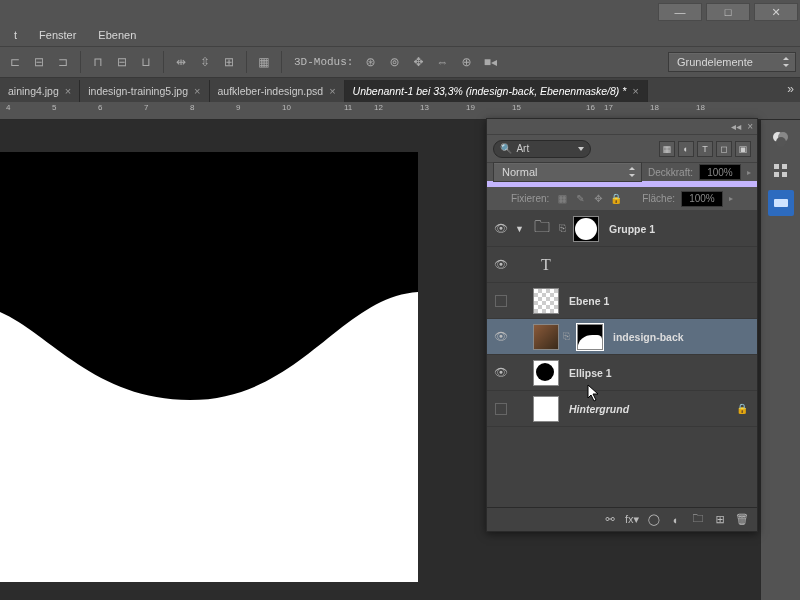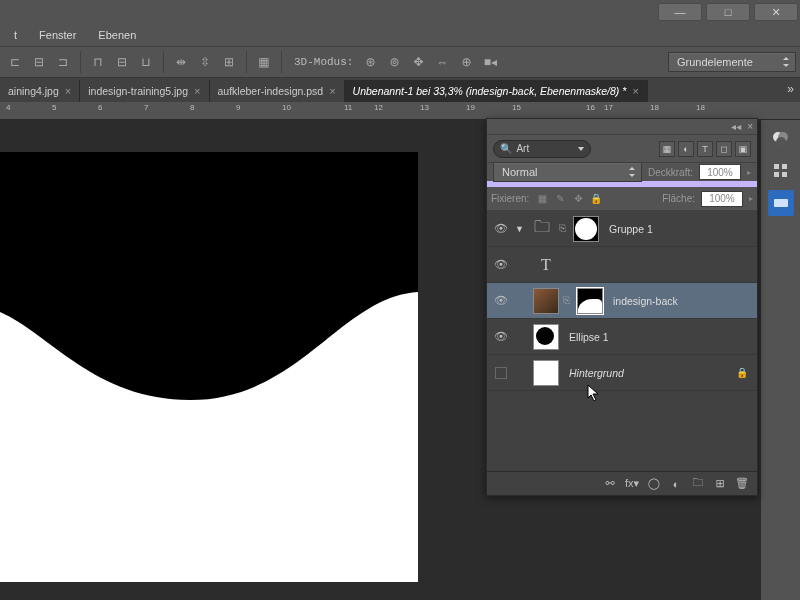--- a/index.html
+++ b/index.html
@@ -37,40 +37,40 @@
 .lp-tab { padding: 5px 10px; color: #d8d8d8; font-size: 11px; background: #535353; cursor: pointer; }
 .lp-tabs .menu { margin-left: auto; color: #ccc; padding: 0 6px; cursor: pointer; font-size: 12px; }
 .lp-toolbar { height: 28px; display: flex; align-items: center; padding: 0 6px; gap: 6px; border-bottom: 1px solid #414141; }
 .lp-search { flex: 0 0 98px; height: 18px; background: #3f3f3f; border: 1px solid #2a2a2a; border-radius: 9px; display: flex; align-items: center; padding: 0 6px; color: #ccc; font-size: 10px; gap: 4px; }
 .lp-search::after { content: ""; margin-left: auto; width: 0; height: 0; border-left: 3px solid transparent; border-right: 3px solid transparent; border-top: 4px solid #ccc; }
 .lp-toolbar .spacer { flex: 1; }
 .lp-filter-icons { display: flex; gap: 3px; }
 .lp-filter-icons .fi { width: 16px; height: 16px; background: #5a5a5a; border: 1px solid #3a3a3a; display: flex; align-items: center; justify-content: center; color: #ccc; font-size: 9px; cursor: pointer; }
 .lp-row1 { height: 24px; display: flex; align-items: center; padding: 0 6px; gap: 6px; border-bottom: 6px solid #c4b5fd; color: #999; font-size: 10px; }
 .lp-row1 .blend { flex: 1; }
-.lp-input { width: 42px; height: 16px; background: #ffffff; border: 1px solid #3a3a3a; color: #888; font-size: 10px; text-align: center; display: flex; align-items: center; justify-content: center; }
-.lp-row2 { height: 24px; display: flex; align-items: center; padding: 0 4px; gap: 6px; border-bottom: 1px solid #414141; color: #999; font-size: 10px; }
+.lp-input { width: 42px; height: 16px; background: #000000; border: 1px solid #3a3a3a; color: #888; font-size: 10px; text-align: center; display: flex; align-items: center; justify-content: center; }
+.lp-row2 { height: 24px; display: flex; align-items: center; padding: 0 24px; gap: 6px; border-bottom: 1px solid #414141; color: #999; font-size: 10px; }
 .lp-lock-icons { display: flex; gap: 4px; }
 .lp-lock-icons span { width: 14px; height: 14px; display: flex; align-items: center; justify-content: center; color: #888; font-size: 10px; cursor: pointer; }
 .layerlist { background: #414141; max-height: 300px; }
 .layer { display: flex; align-items: center; height: 36px; padding: 0 4px; border-bottom: 1px solid #383838; gap: 4px; cursor: pointer; }
 .layer.selected { background: #5d6e80; }
 .layer .vis { width: 20px; display: flex; justify-content: center; color: #bbb; font-size: 11px; cursor: pointer; }
 .layer .vis.off { color: transparent; }
 .layer .vis.off::before { content: ""; display: block; width: 10px; height: 10px; border: 1px solid #666; }
 .layer .indent { width: 14px; }
 .layer .toggle { width: 10px; color: #ccc; font-size: 9px; cursor: pointer; }
 .layer .thumb { width: 26px; height: 26px; border: 1px solid #888; background: #fff; position: relative; flex-shrink: 0; }
 .layer .thumb.checker { background: repeating-conic-gradient(#ccc 0% 25%, #fff 0% 50%) 0 0 / 8px 8px; }
 .layer .thumb.black { background: #000; }
 .layer .thumb .circle { position: absolute; top: 1px; left: 1px; width: 22px; height: 22px; background: #fff; border-radius: 50%; }
 .layer .thumb .bcircle { position: absolute; top: 2px; left: 2px; width: 18px; height: 18px; background: #000; border-radius: 50%; }
 .layer .thumb.mask { background: #000; }
 .layer .thumb.mask::after { content: ""; position: absolute; left: 0; bottom: 0; width: 100%; height: 55%; background: #fff; border-radius: 60% 20% 0 0 / 90% 30% 0 0; }
-.layer .name { color: #ddd; font-size: 10.5px; margin-left: 6px; flex: 1; white-space: nowrap; overflow: hidden; text-overflow: ellipsis; }
+.layer .name { color: #ddd; font-size: 10.5px; margin-left: 6px; flex: 1; white-space: nowrap; overflow: hidden; text-overflow: ellipsis; font-weight: bold; }
 .layer .name.italic { font-style: italic; }
 .layer .lock { color: #aaa; font-size: 10px; margin-right: 4px; }
 .layer .typeicon { width: 26px; height: 26px; display: flex; align-items: center; justify-content: center; color: #ccc; font-size: 16px; font-family: Georgia, serif; border: 1px solid transparent; }
 .layer .link { width: 10px; color: #aaa; font-size: 9px; }
 .layer .thumb.img { background: linear-gradient(135deg, #8a5a3a, #3a2a1a); }
 .lp-footer { height: 24px; background: #414141; border-top: 1px solid #2a2a2a; display: flex; align-items: center; justify-content: flex-end; gap: 4px; padding: 0 6px; }
 .lp-footer span { width: 18px; height: 18px; display: flex; align-items: center; justify-content: center; color: #bbb; font-size: 11px; cursor: pointer; }
 .cursor-arrow { position: absolute; pointer-events: none; z-index: 100; }
 </style>
 </head>
@@ -240,20 +240,26 @@
         </div>
       <div class="name">Gruppe 1</div>
     </div>
 
     <div class="layer">
       <div class="vis">👁</div>
       <div class="indent"></div>
       <div class="typeicon">T</div>
     </div>
 
+    <div class="layer">
+      <div class="vis off"></div>
+      <div class="indent"></div>
+      <div class="thumb checker"></div>
+      <div class="name">Ebene 1</div>
+    </div>
 
     <div class="layer selected">
       <div class="vis">👁</div>
       <div class="indent"></div>
       <div class="thumb img"></div>
       <div class="link">⎘</div>
       <div class="thumb mask" style="outline:1.5px solid #fff"></div>
       <div class="name">indesign-back</div>
     </div>
 

